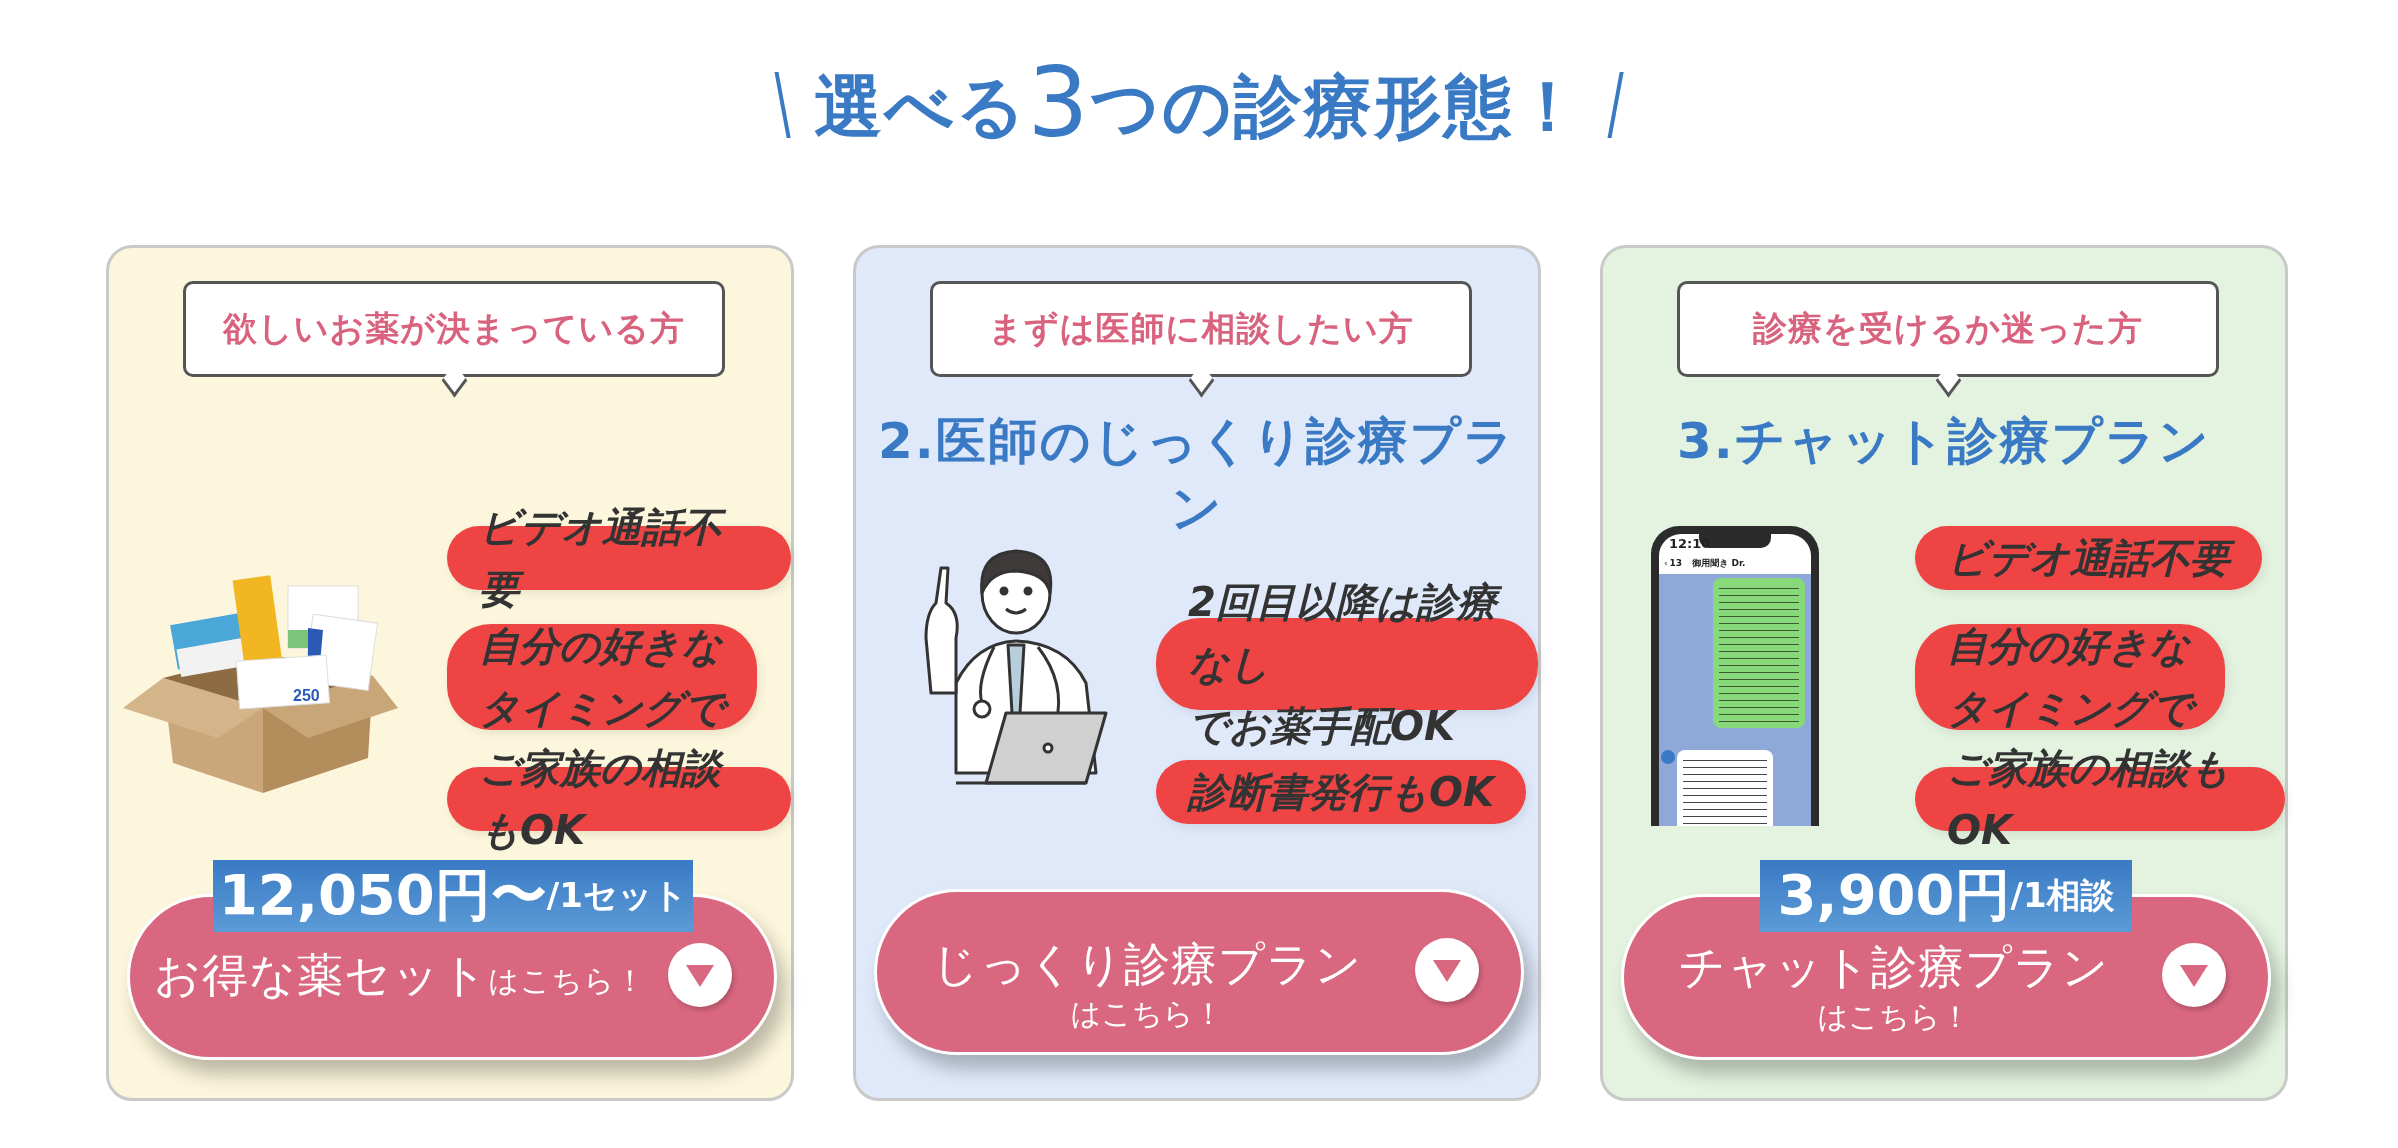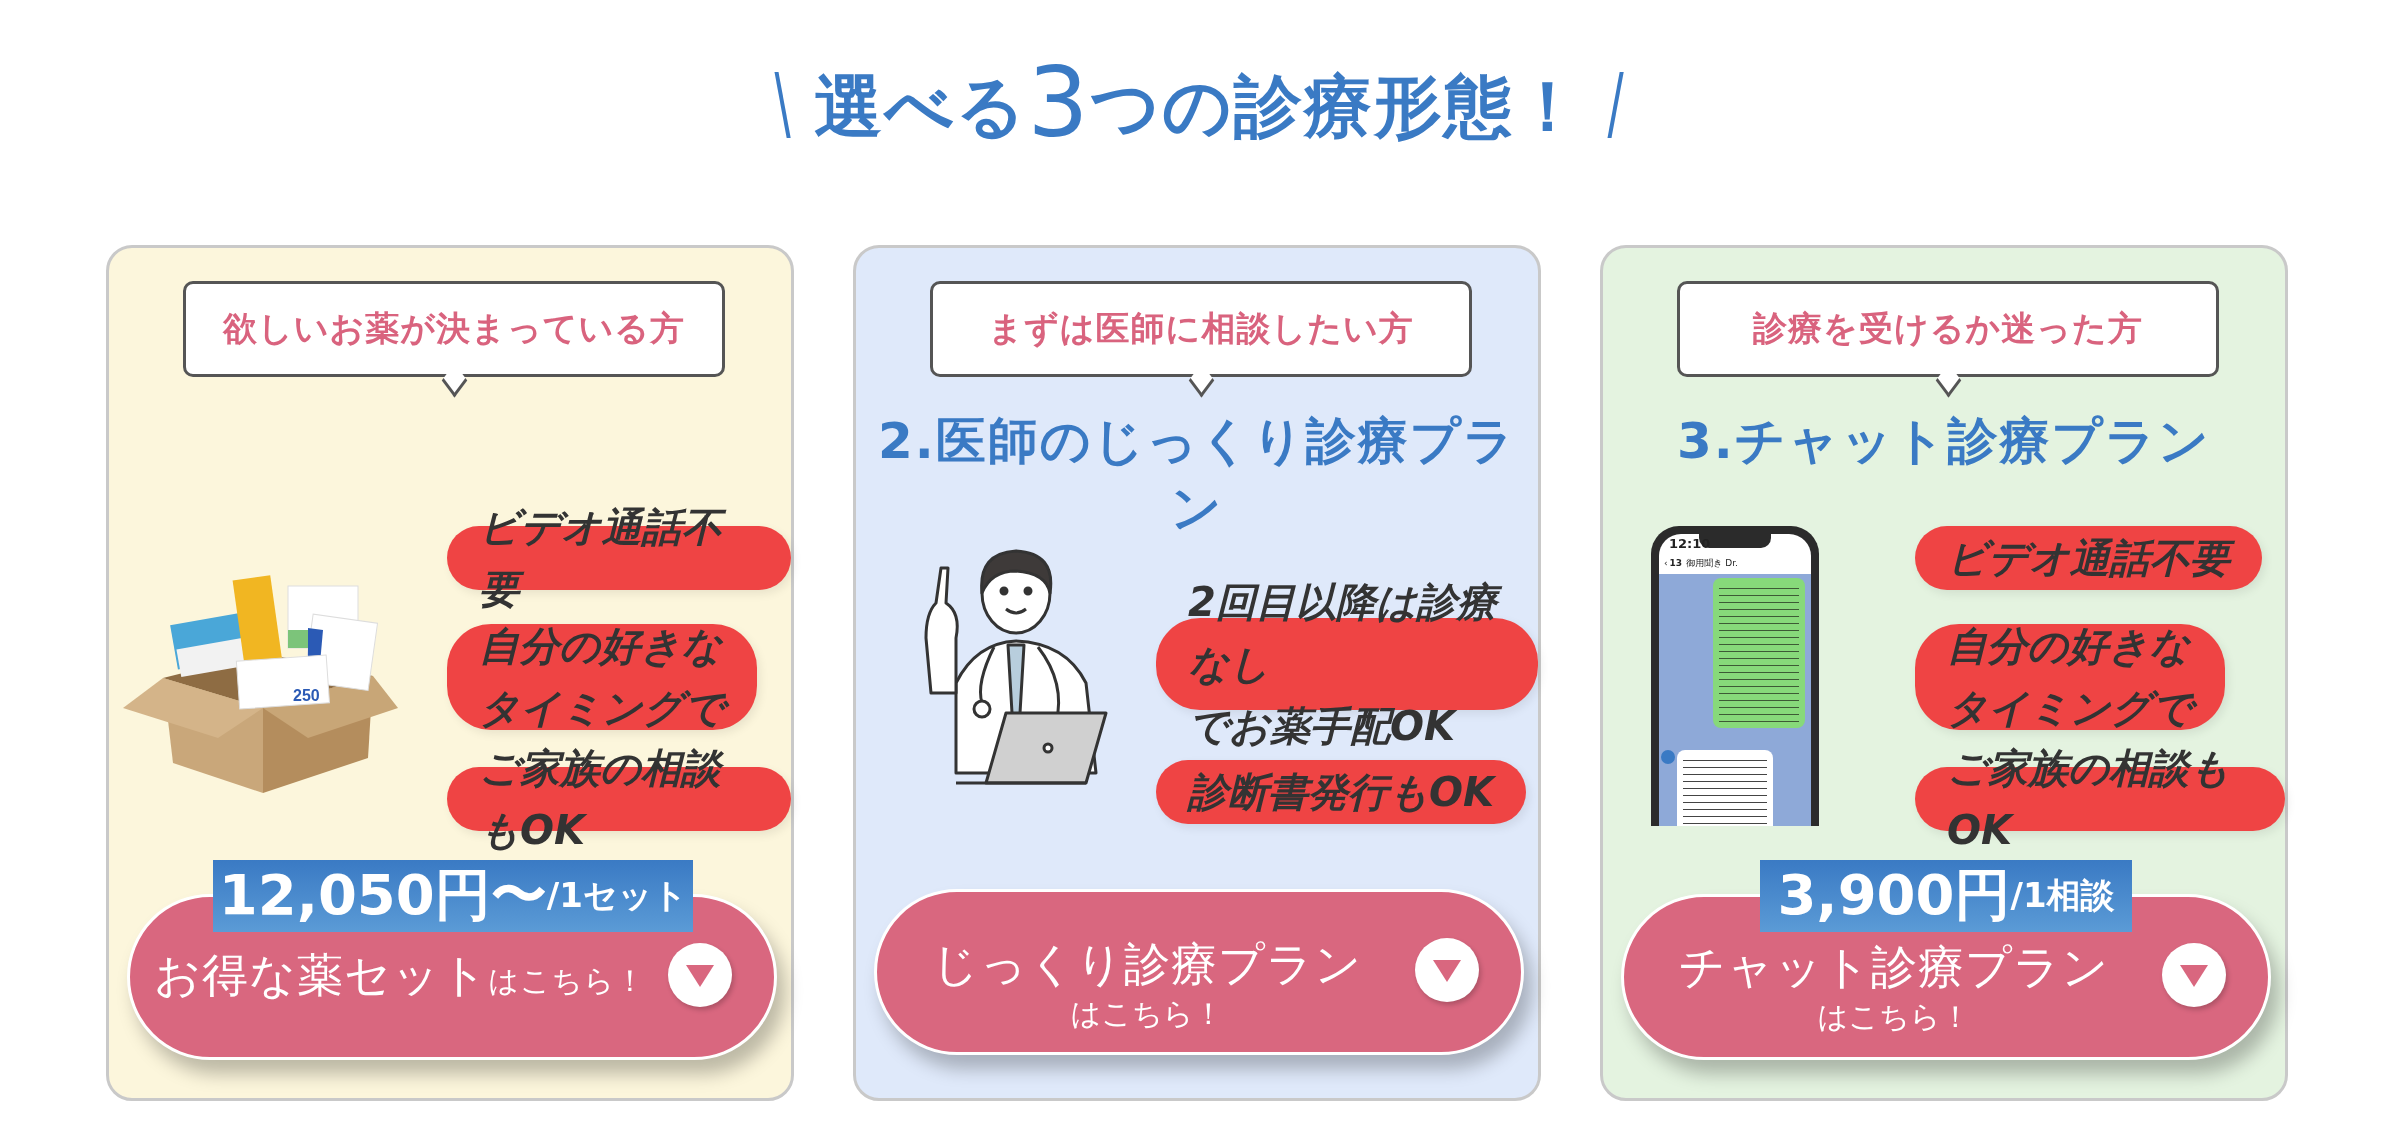--- a/index.html
+++ b/index.html
@@ -167,21 +167,21 @@
   <div class="bubble">診療を受けるか迷った方</div>
   <div class="plan-title">3.チャット診療プラン</div>
 
   <div class="illust" style="left:48px; top:278px; width:168px; height:300px; background:#2b2b2b; border-radius:28px 28px 0 0; padding:8px 8px 0 8px; overflow:hidden;">
     <div style="background:#fff; width:100%; height:100%; border-radius:22px 22px 0 0; position:relative; overflow:hidden;">
       <div style="position:absolute; left:40px; top:0; width:72px; height:14px; background:#2b2b2b; border-radius:0 0 10px 10px;"></div>
       <span style="position:absolute; left:10px; top:2px; font-size:13px; font-weight:bold; color:#222;">12:10</span>
       <div style="position:absolute; left:0; top:18px; width:100%; height:22px; font-size:9px; color:#222; display:flex; align-items:center; padding:0 5px;">
         <span>‹</span>
         <span style="margin-left:2px; font-weight:bold;">13</span>
-        <span style="margin-left:4px; font-weight:normal;">御用聞き Dr.</span>
+        <span style="margin-left:10px; font-weight:bold;">御用聞き Dr.</span>
       </div>
       <div style="position:absolute; left:0; top:40px; width:100%; height:260px; background:#8ea9d8;">
         <div style="position:absolute; right:6px; top:4px; width:92px; height:150px; background:#87d97a; border-radius:8px;
              background-image:repeating-linear-gradient(#87d97a 0 4px, #3d5a35 4px 5px, #87d97a 5px 7px); background-size:80px 100%; background-repeat:no-repeat; background-position:6px 6px;"></div>
         <div style="position:absolute; left:18px; top:176px; width:96px; height:90px; background:#fff; border-radius:8px;
              background-image:repeating-linear-gradient(#fff 0 4px, #444 4px 5px, #fff 5px 7px); background-size:84px 100%; background-repeat:no-repeat; background-position:6px 6px;"></div>
         <div style="position:absolute; left:2px; top:176px; width:14px; height:14px; border-radius:50%; background:#3a7ac4;"></div>
       </div>
     </div>
   </div>

